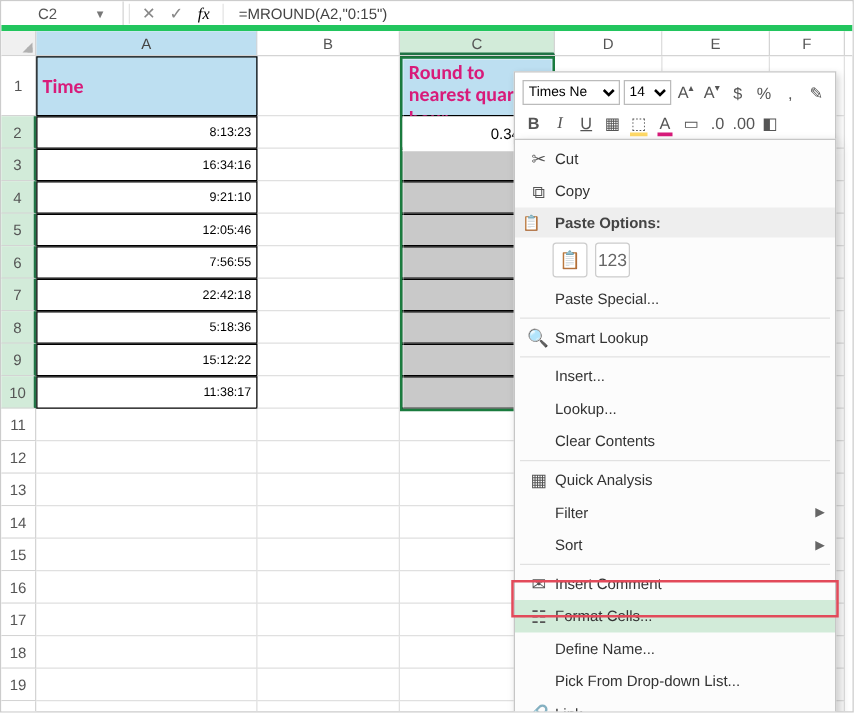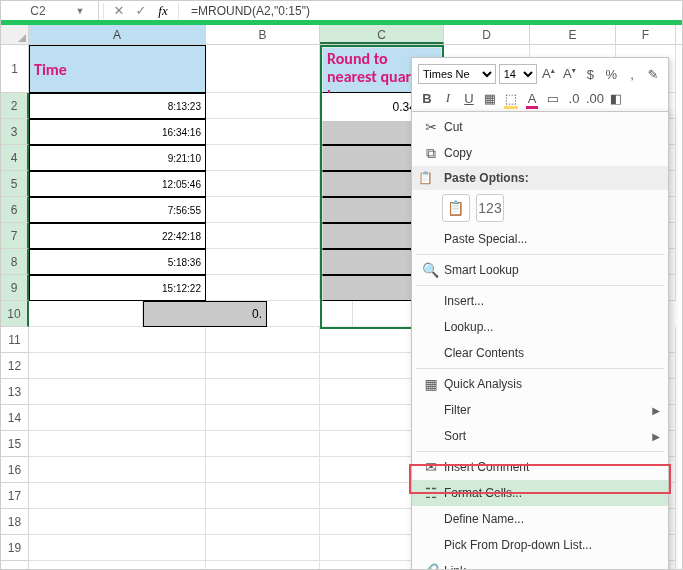--- a/index.html
+++ b/index.html
@@ -329,20 +329,21 @@
       </div>
     <div class="row">
         <div class="cell bA colA">15:12:22</div>
         <div class="cell colB"></div>
         <div class="cell bC colC">0.</div>
         <div class="cell colD"></div>
         <div class="cell colE"></div>
         <div class="cell colF"></div>
       </div>
     <div class="row">
+        <div class="cell bA colA">11:38:17</div>
         <div class="cell colB"></div>
         <div class="cell bC colC">0.</div>
         <div class="cell colD"></div>
         <div class="cell colE"></div>
         <div class="cell colF"></div>
       </div>
 
     <div class="row">
         <div class="cell colA"></div>
         <div class="cell colB"></div>

